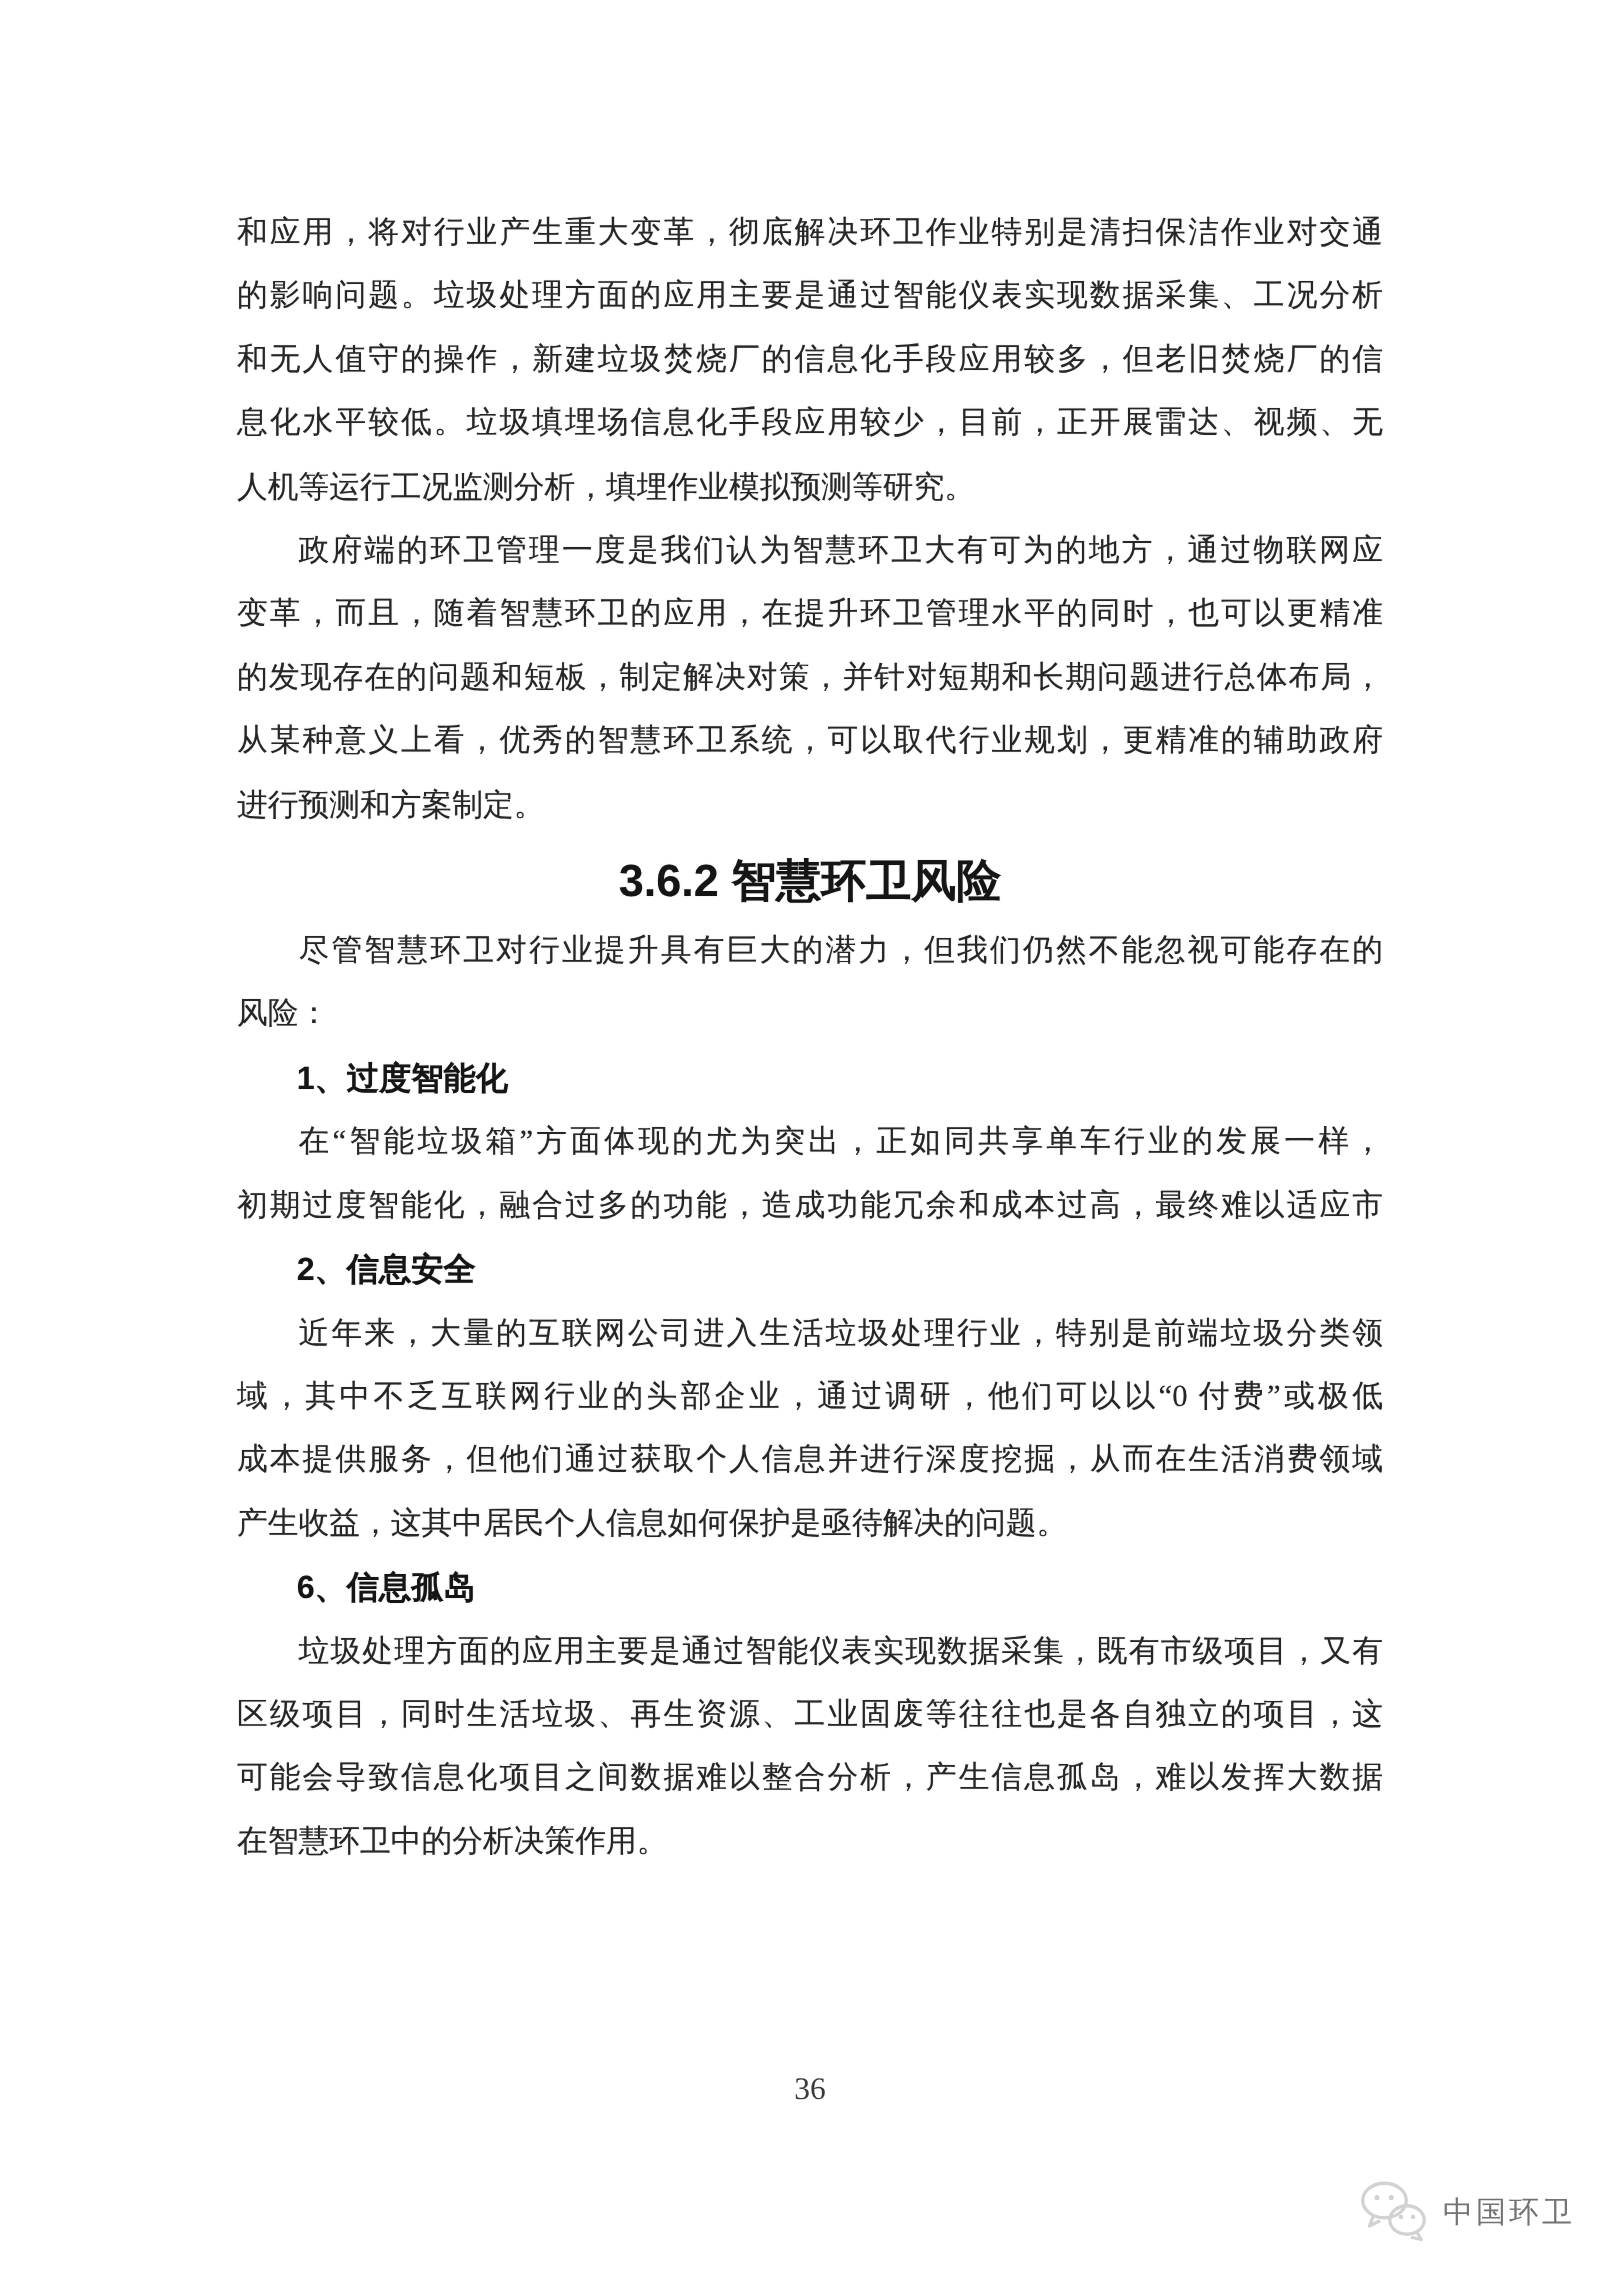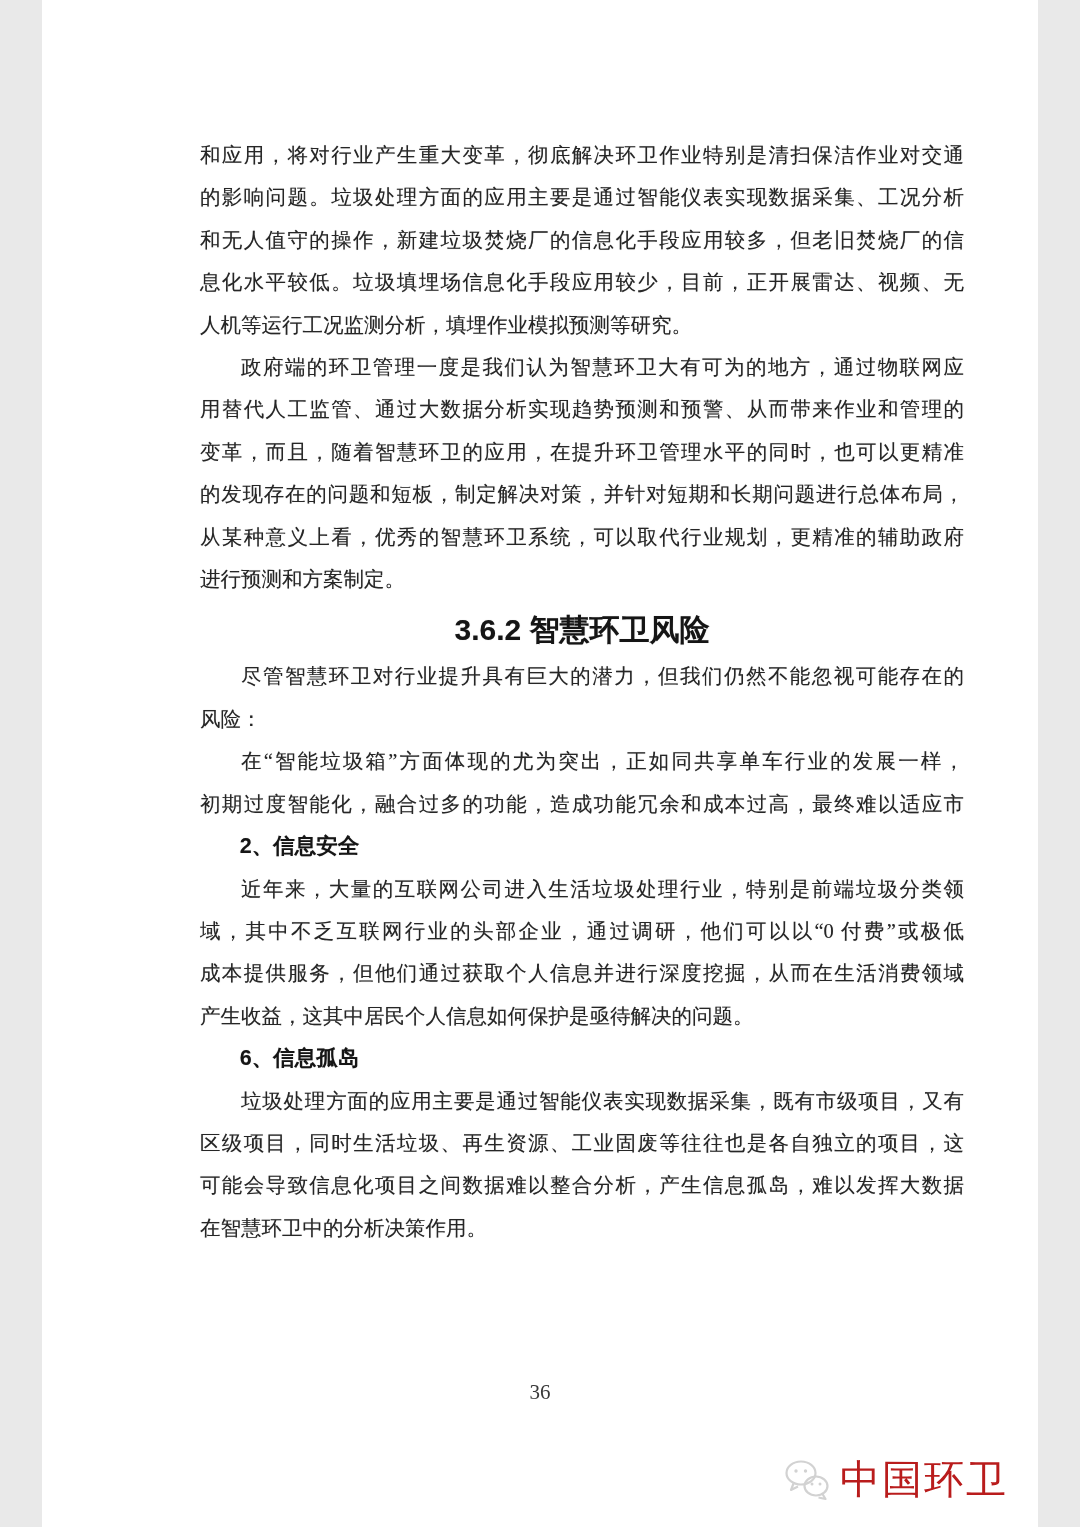--- a/index.html
+++ b/index.html
@@ -1,18 +1,18 @@
 <!DOCTYPE html>
 <html><head>
 <meta charset="utf-8">
 <style>
   html,body { margin:0; padding:0; background:#e9e9e9; }
   .page {
     position:relative;
-    width:996px; height:1527px;
+    width:1080px; height:1527px;
     margin:0 auto;
     background:#ffffff;
     overflow:hidden;
     color:#262626;
     font-family:"Liberation Serif","DejaVu Serif",serif;
   }
   .content {
     position:absolute;
     left:158px; top:134px;
     width:764px;
@@ -51,22 +51,22 @@
     font-size:21px;
     color:#3a3a3a;
     font-family:Liberation Serif, serif;
   }
   .watermark {
     position:absolute;
     right:30px; top:1452px;
     display:flex;
     align-items:center;
     gap:9px;
-    color:#b91c1c;
-    font-size:40px;
+    color:#737373;
+    font-size:20px;
     letter-spacing:2px;
     font-family:"Liberation Sans","DejaVu Sans",sans-serif;
     text-shadow:0 1px 1px #ffffff;
     user-select:none;
   }
   .watermark svg { display:block; }
 </style>
 </head>
 <body>
 
@@ -74,31 +74,31 @@
 
   <div class="content">
 
     <div class="line">和应用，将对行业产生重大变革，彻底解决环卫作业特别是清扫保洁作业对交通</div>
     <div class="line">的影响问题。垃圾处理方面的应用主要是通过智能仪表实现数据采集、工况分析</div>
     <div class="line">和无人值守的操作，新建垃圾焚烧厂的信息化手段应用较多，但老旧焚烧厂的信</div>
     <div class="line">息化水平较低。垃圾填埋场信息化手段应用较少，目前，正开展雷达、视频、无</div>
     <div class="line end">人机等运行工况监测分析，填埋作业模拟预测等研究。</div>
 
     <div class="line ind">政府端的环卫管理一度是我们认为智慧环卫大有可为的地方，通过物联网应</div>
-    <div class="line">用替代人工监管、通过大数据分析实现趋势预测和预警、从而带来作业和管理的</div>
     <div class="line">变革，而且，随着智慧环卫的应用，在提升环卫管理水平的同时，也可以更精准</div>
     <div class="line">的发现存在的问题和短板，制定解决对策，并针对短期和长期问题进行总体布局，</div>
     <div class="line">从某种意义上看，优秀的智慧环卫系统，可以取代行业规划，更精准的辅助政府</div>
     <div class="line end">进行预测和方案制定。</div>
 
     <div class="h2">3.6.2 智慧环卫风险</div>
 
     <div class="line ind">尽管智慧环卫对行业提升具有巨大的潜力，但我们仍然不能忽视可能存在的</div>
     <div class="line end">风险：</div>
 
+    <div class="h3">1、过度智能化</div>
     <div class="line ind">在“智能垃圾箱”方面体现的尤为突出，正如同共享单车行业的发展一样，</div>
     <div class="line">初期过度智能化，融合过多的功能，造成功能冗余和成本过高，最终难以适应市</div>
 
     <div class="h3">2、信息安全</div>
     <div class="line ind">近年来，大量的互联网公司进入生活垃圾处理行业，特别是前端垃圾分类领</div>
     <div class="line">域，其中不乏互联网行业的头部企业，通过调研，他们可以以“0 付费”或极低</div>
     <div class="line">成本提供服务，但他们通过获取个人信息并进行深度挖掘，从而在生活消费领域</div>
     <div class="line end">产生收益，这其中居民个人信息如何保护是亟待解决的问题。</div>
 
     <div class="h3">6、信息孤岛</div>

